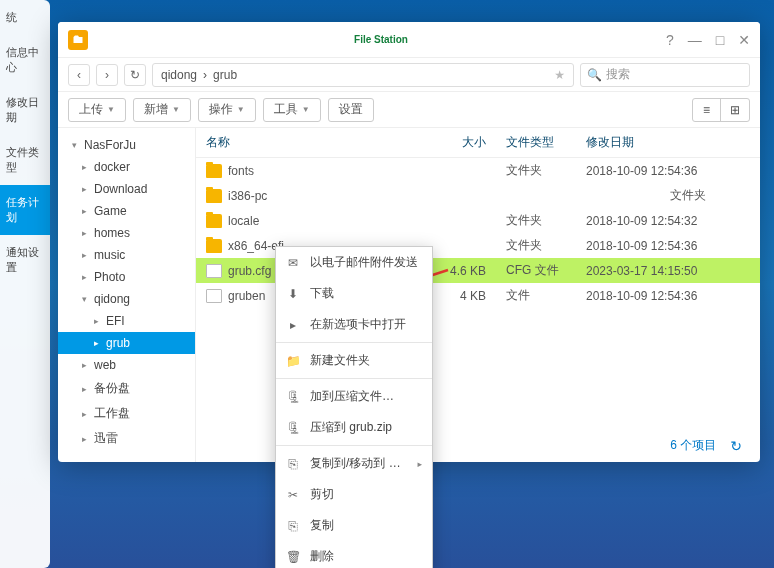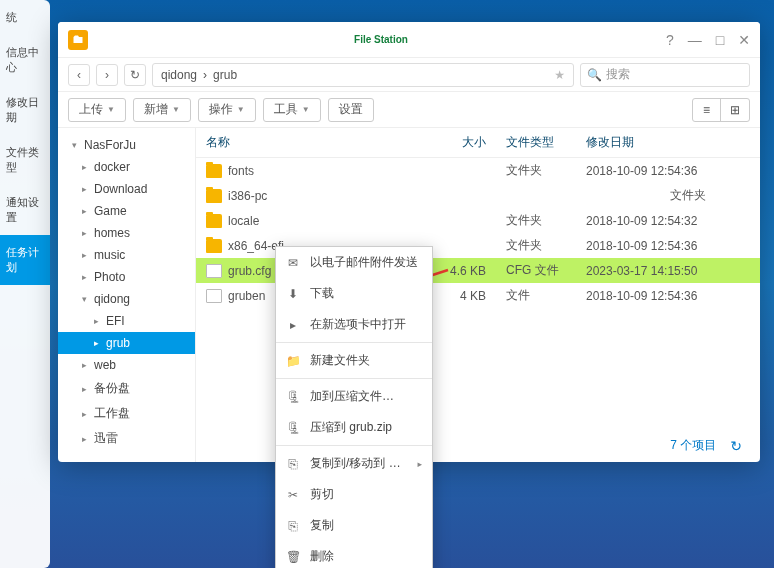--- a/index.html
+++ b/index.html
@@ -58,22 +58,22 @@
 .arrow-line{position:absolute;left:298px;top:266px;width:155px;height:70px;z-index:60;pointer-events:none}
 </style>
 </head>
 <body>
 
 <div class="left-panel">
     <div class="item">统</div>
     <div class="item">信息中心</div>
     <div class="item">修改日期</div>
     <div class="item">文件类型</div>
+    <div class="item active">任务计划</div>
     <div class="item">通知设置</div>
-    <div class="item active">任务计划</div>
   </div>
 
 <div class="window">
   <div class="titlebar">
     <div class="app-icon">
         <svg viewBox="0 0 24 24">
           <path d="M3 6h18v12H3z M3 6l3-3h6l2 3"></path>
         </svg>
       </div>
     <div class="title">File Station</div>
@@ -228,21 +228,21 @@
           </div>
           <div class="fl-row">
             <div class="icon file"></div>
             <div class="name" style="flex:1">gruben</div>
             <div class="col-size">4 KB</div>
             <div class="col-type">文件</div>
             <div class="col-date">2018-10-09 12:54:36</div>
           </div>
         </div>
       <div class="fl-foot">
-        <span>7 个项目</span>
+        <span>6 个项目</span>
         <span class="refresh">↻</span>
       </div>
     </div>
   </div>
 </div>
 
 <div class="watermark">揭梦小达人</div>
 
 <svg class="arrow-line">
   <defs>

